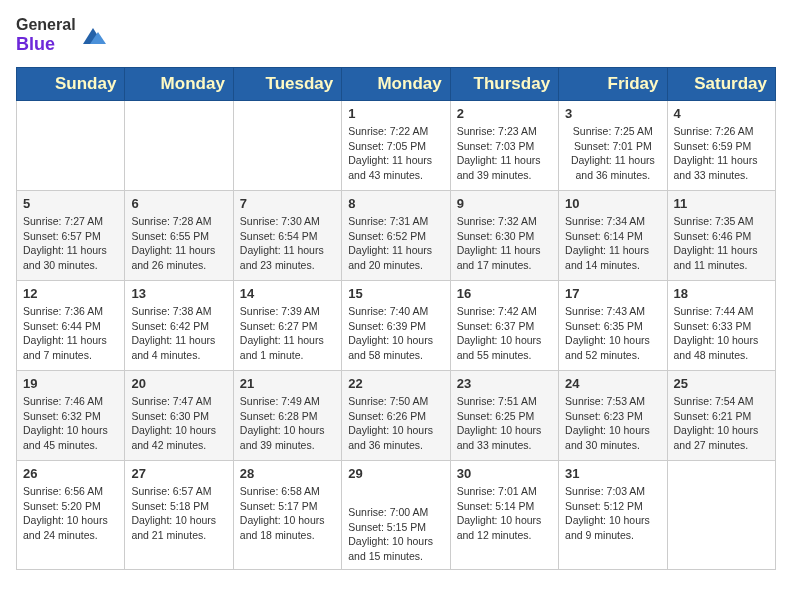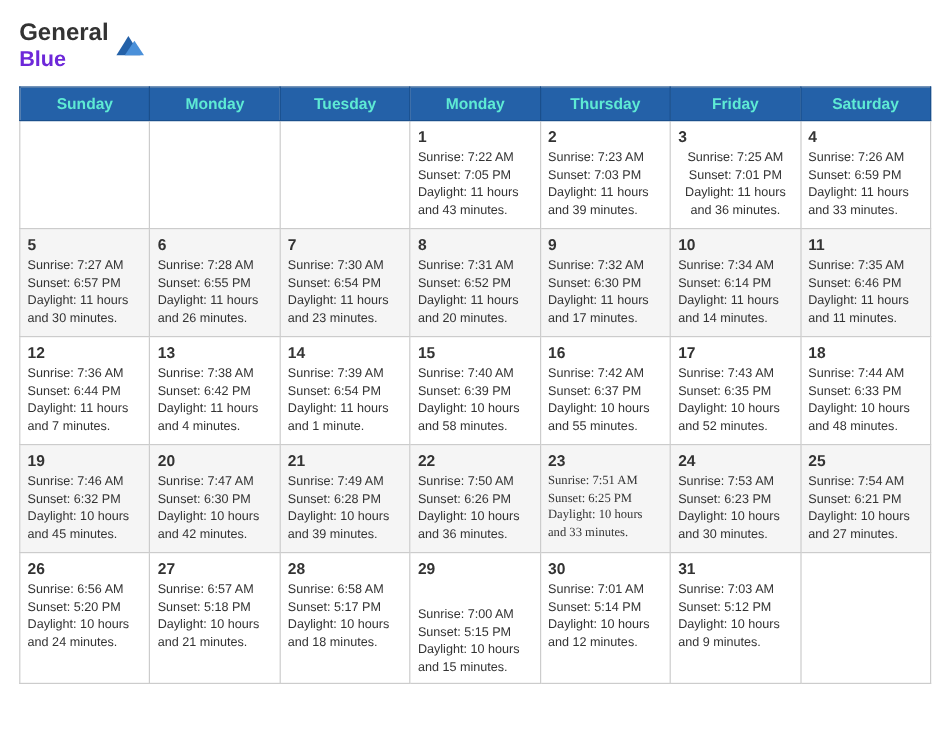--- a/index.html
+++ b/index.html
@@ -37,24 +37,24 @@
       font-size: 15px;
       color: #333;
     }
     .calendar {
       width: 100%;
       border-collapse: collapse;
       border: 1px solid #ccc;
     }
     .calendar th {
       background-color: #2461a8;
-      color: #5eead4;
-      text-align: center;
+      color: #fef9c3;
+      text-align: right;
       padding: 6px 8px;
-      font-size: 13px;
+      font-size: 17px;
       border: 1px solid #1a4f8c;
     }
     .calendar td {
       vertical-align: top;
       padding: 5px 6px;
       border: 1px solid #ccc;
       width: calc(100% / 7);
       font-size: 11px;
       color: #333;
       height: 90px;
@@ -81,21 +81,21 @@
     .calendar thead tr th {
       background-color: #2461a8;
     }
   </style>
 </head>
 <body>
 
 <div class="header">
   <div class="logo">
     <div>
-      <span style="font-size:20px;font-weight:bold;color:#333;">General</span><br>
+      <span style="font-size:16px;font-weight:bold;color:#333;">General</span><br>
       <span style="font-size:18px;font-weight:bold;color:#6d28d9;">Blue</span>
     </div>
     <svg class="logo-icon" viewBox="0 0 30 24" fill="none">
       <polygon points="5,20 15,4 25,20" fill="#2461a8"></polygon>
       <polygon points="12,20 20,8 28,20" fill="#4a90d9"></polygon>
     </svg>
   </div>
   <div class="title-block">
     <div class="month-title"></div>
     <div class="location"></div>
@@ -197,21 +197,21 @@
         </td>
         <td>
           <div class="day-number">13</div>
           <div class="day-info" style="white-space: pre-line;">Sunrise: 7:38 AM
 Sunset: 6:42 PM
 Daylight: 11 hours and 4 minutes.</div>
         </td>
         <td>
           <div class="day-number">14</div>
           <div class="day-info" style="white-space: pre-line;">Sunrise: 7:39 AM
-Sunset: 6:54 PM
+Sunset: 6:27 PM
 Daylight: 11 hours and 1 minute.</div>
         </td>
         <td>
           <div class="day-number">15</div>
           <div class="day-info" style="white-space: pre-line;">Sunrise: 7:40 AM
 Sunset: 6:39 PM
 Daylight: 10 hours and 58 minutes.</div>
         </td>
         <td>
           <div class="day-number">16</div>
@@ -252,21 +252,21 @@
 Daylight: 10 hours and 39 minutes.</div>
         </td>
         <td>
           <div class="day-number">22</div>
           <div class="day-info" style="white-space: pre-line;">Sunrise: 7:50 AM
 Sunset: 6:26 PM
 Daylight: 10 hours and 36 minutes.</div>
         </td>
         <td>
           <div class="day-number">23</div>
-          <div class="day-info" style="white-space: pre-line; font-family: Liberation Serif, serif;">Sunrise: 7:51 AM
+          <div class="day-info" style="white-space: pre-line;">Sunrise: 7:51 AM
 Sunset: 6:25 PM
 Daylight: 10 hours and 33 minutes.</div>
         </td>
         <td>
           <div class="day-number">24</div>
           <div class="day-info" style="white-space: pre-line;">Sunrise: 7:53 AM
 Sunset: 6:23 PM
 Daylight: 10 hours and 30 minutes.</div>
         </td>
         <td>

